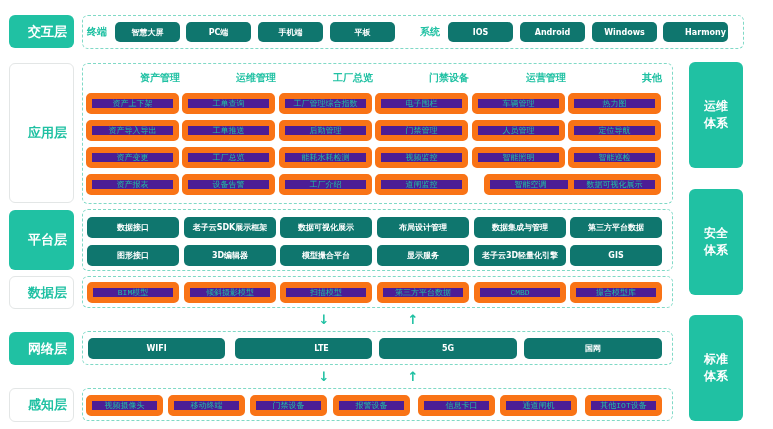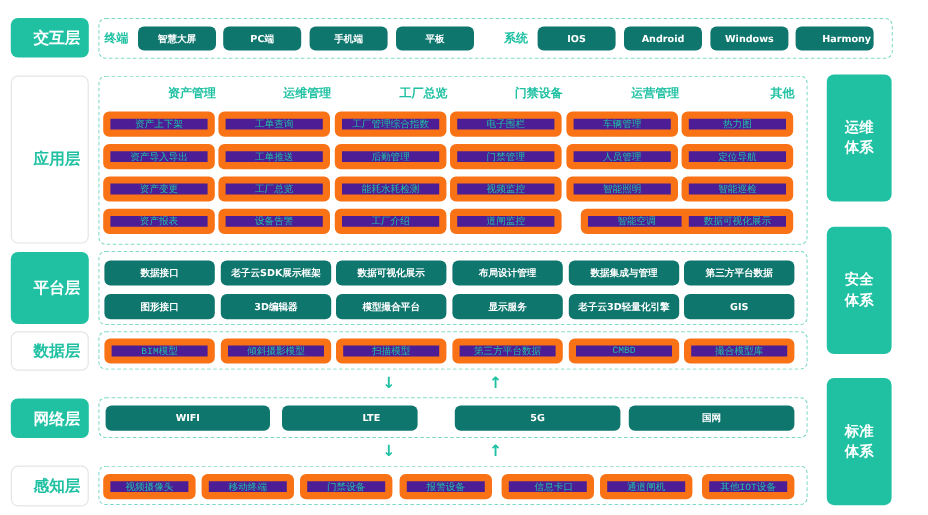--- a/index.html
+++ b/index.html
@@ -101,21 +101,21 @@
 <div class="btn outline" style="left:377px;top:282px;width:92px;height:21px;">第三方平台数据</div>
 <div class="btn outline" style="left:474px;top:282px;width:92px;height:21px;">CMBD</div>
 <div class="btn outline" style="left:570px;top:282px;width:92px;height:21px;">撮合模型库</div>
 
 <div class="arrow" style="left:318px;top:312px;">↓</div>
 <div class="arrow" style="left:407px;top:312px;">↑</div>
 
 <div class="layer-label filled" style="top:332px;height:33px;">网络层</div>
 <div class="dash" style="left:82px;top:331px;width:591px;height:34px;"></div>
 <div class="btn filled" style="left:88px;top:338px;width:137px;height:21px;">WIFI</div>
-<div class="btn filled" style="left:235px;top:338px;width:113px;height:21px;padding-left:36px;">LTE</div>
+<div class="btn filled" style="left:235px;top:338px;width:137px;height:21px;padding-left:36px;">LTE</div>
 <div class="btn filled" style="left:379px;top:338px;width:138px;height:21px;">5G</div>
 <div class="btn filled" style="left:524px;top:338px;width:138px;height:21px;">国网</div>
 
 <div class="arrow" style="left:318px;top:369px;">↓</div>
 <div class="arrow" style="left:407px;top:369px;">↑</div>
 
 <div class="layer-label outline" style="top:388px;height:34px;">感知层</div>
 <div class="dash" style="left:82px;top:388px;width:591px;height:33px;"></div>
 <div class="btn outline" style="left:86px;top:395px;width:77px;height:21px;">视频摄像头</div>
 <div class="btn outline" style="left:168px;top:395px;width:77px;height:21px;">移动终端</div>

